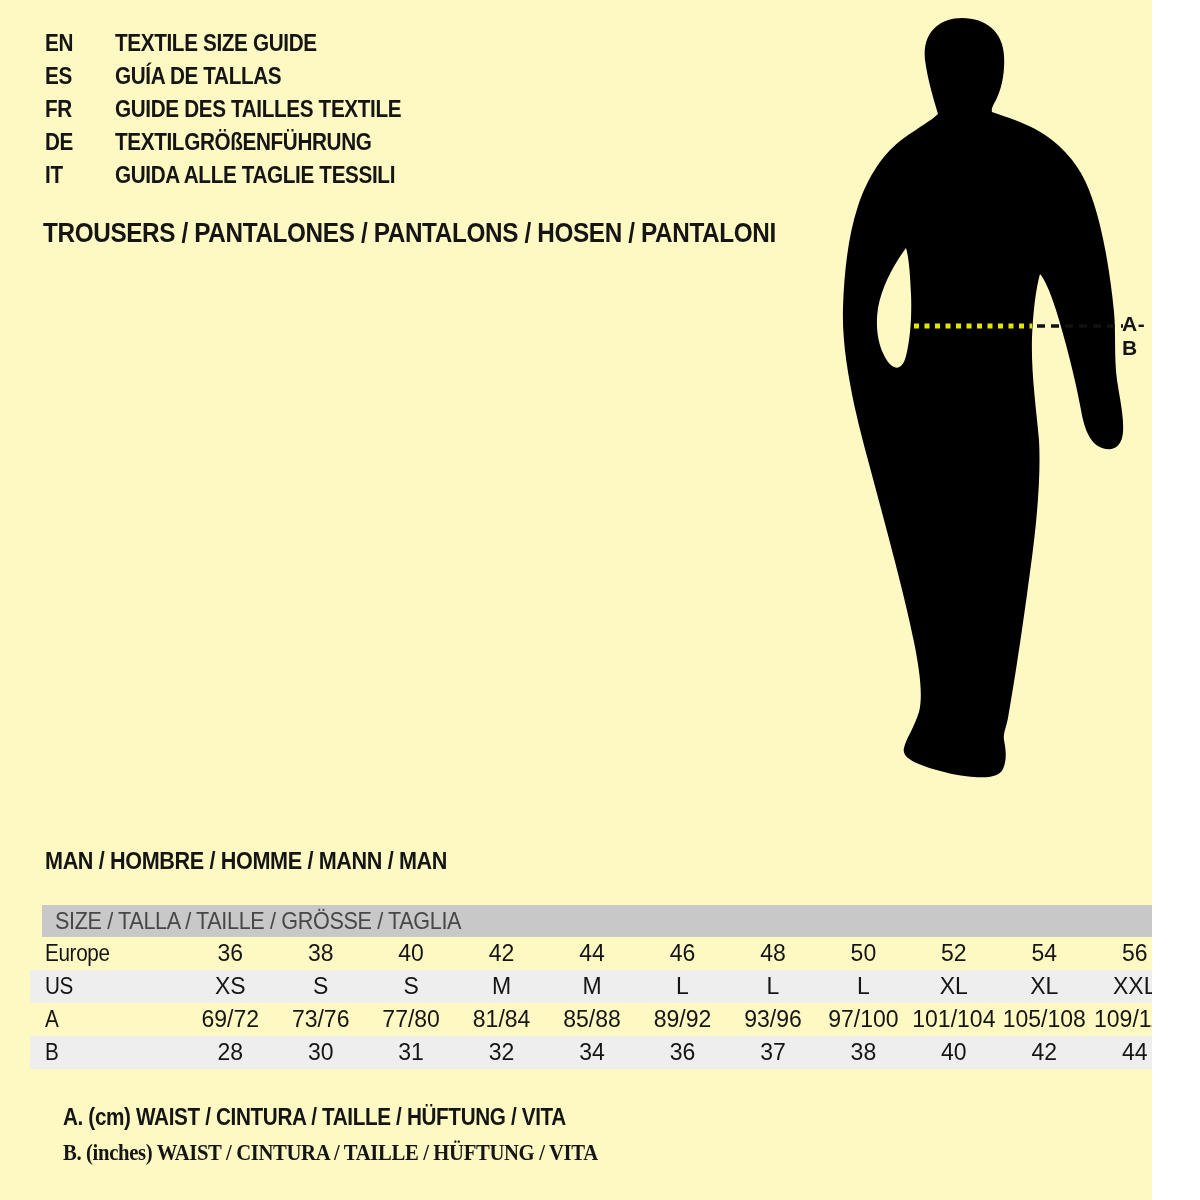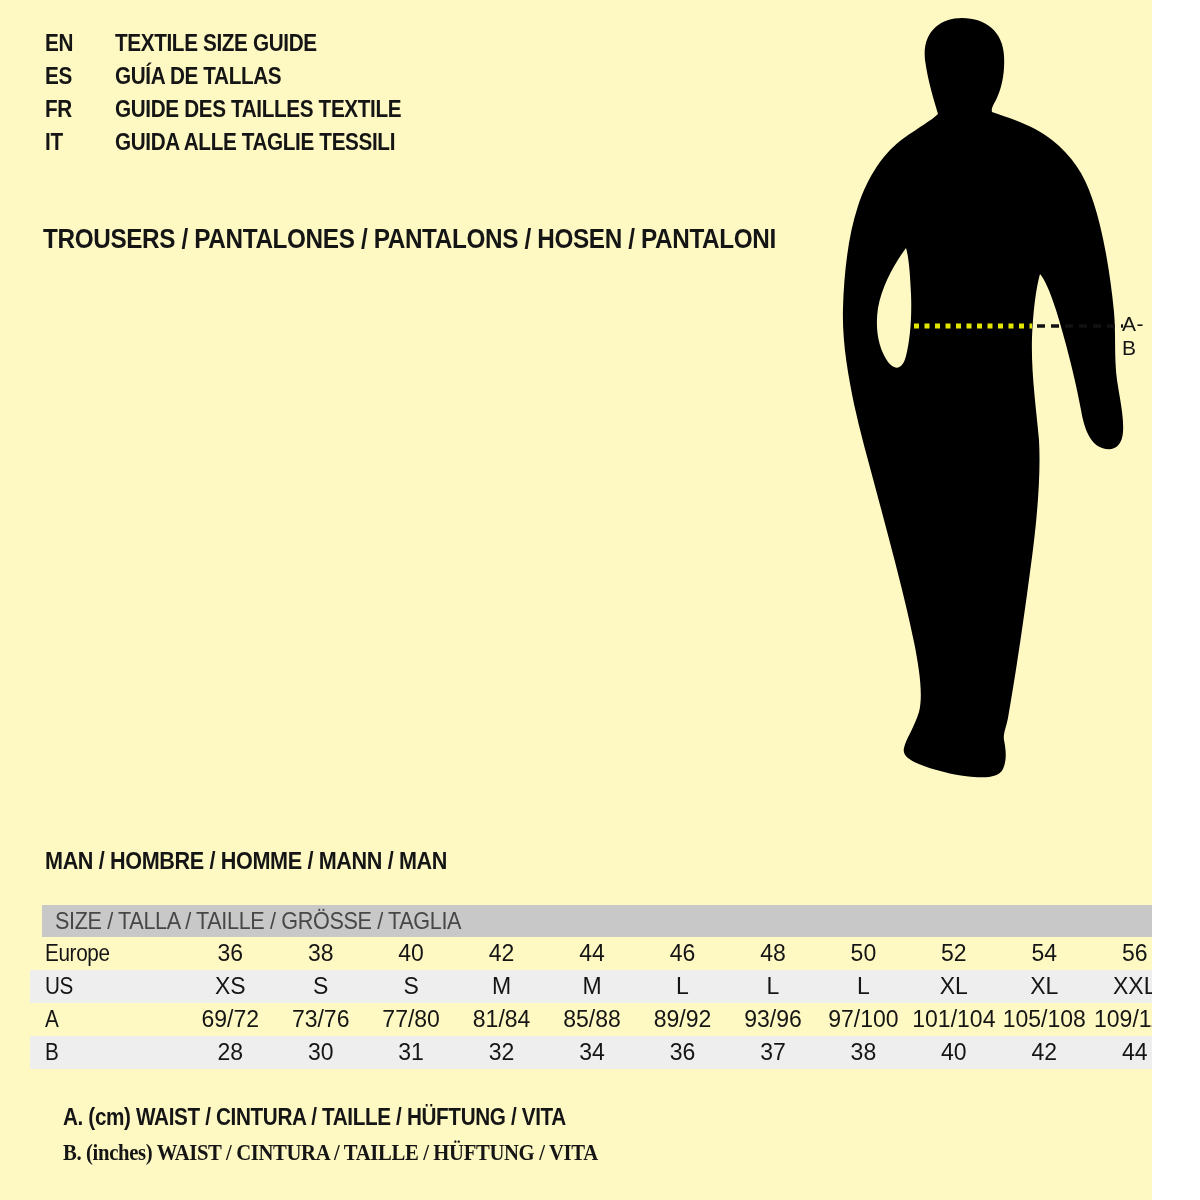--- a/index.html
+++ b/index.html
@@ -15,26 +15,26 @@
         letter-spacing:-0.4px; white-space:nowrap; }
 
   
   .lang-list { position:absolute; left:45px; top:27px; }
   .lang-row { display:flex; height:33px; line-height:33px;
               font-size:23px; font-weight:bold; }
   .lang-code { width:70px; }
 
   
   .category { position:absolute; left:43px; top:218px;
-              font-size:27px; font-weight:bold;margin-top:6px; }
+              font-size:27px; font-weight:bold; }
 
   
   .figure-svg { position:absolute; left:840px; top:12px; width:320px; height:780px; }
   .measure-label { position:absolute; left:1122px; top:312px;
-                   font-size:21px; font-weight:normal; letter-spacing:0.5px; }
+                   font-size:21px; font-weight:bold; letter-spacing:0.5px; }
 
   
   .section-heading { position:absolute; left:45px; top:847px;
                      font-size:24px; font-weight:bold; }
 
   
   .size-table { position:absolute; left:30px; top:905px; width:1150px;
                 font-size:23px; }
   .t-header { height:32px; line-height:32px; background:#c8c8c8;
               color:#474747; padding-left:13px; font-size:24px; }
@@ -58,20 +58,24 @@
       <span class="lang-code"><span class="cx">EN</span></span>
       <span><span class="cx">TEXTILE SIZE GUIDE</span></span>
     </div>
     <div class="lang-row">
       <span class="lang-code"><span class="cx">ES</span></span>
       <span><span class="cx">GUÍA DE TALLAS</span></span>
     </div>
     <div class="lang-row">
       <span class="lang-code"><span class="cx">FR</span></span>
       <span><span class="cx">GUIDE DES TAILLES TEXTILE</span></span>
+    </div>
+    <div class="lang-row">
+      <span class="lang-code"><span class="cx">DE</span></span>
+      <span><span class="cx">TEXTILGRÖßENFÜHRUNG</span></span>
     </div>
     <div class="lang-row">
       <span class="lang-code"><span class="cx">IT</span></span>
       <span><span class="cx">GUIDA ALLE TAGLIE TESSILI</span></span>
     </div>
   </div>
 
   <div class="category">
     <span class="cx">TROUSERS / PANTALONES / PANTALONS / HOSEN / PANTALONI</span>
   </div>

